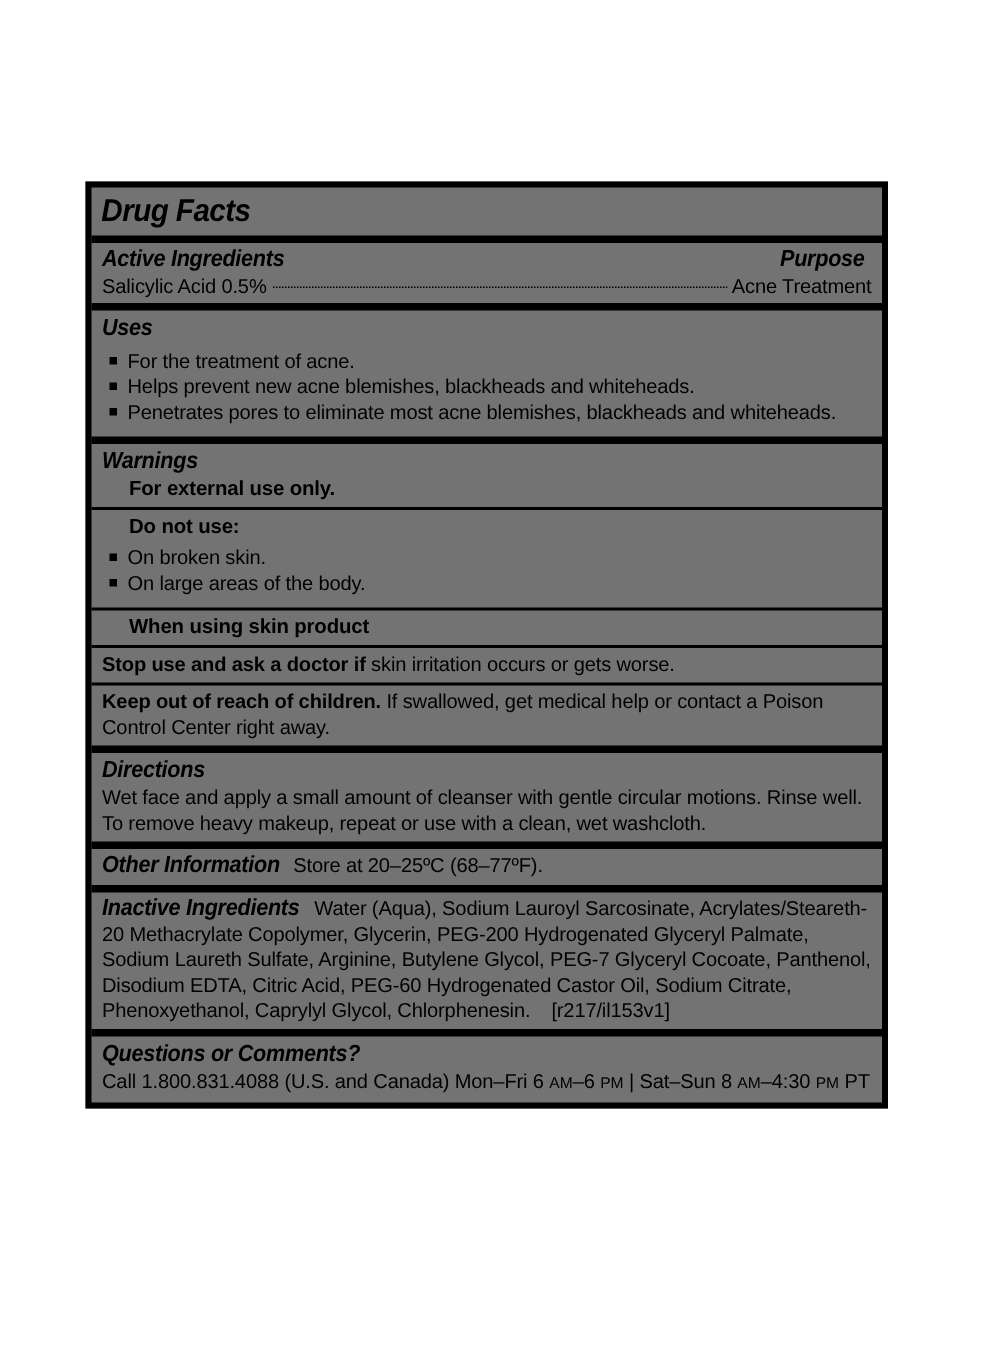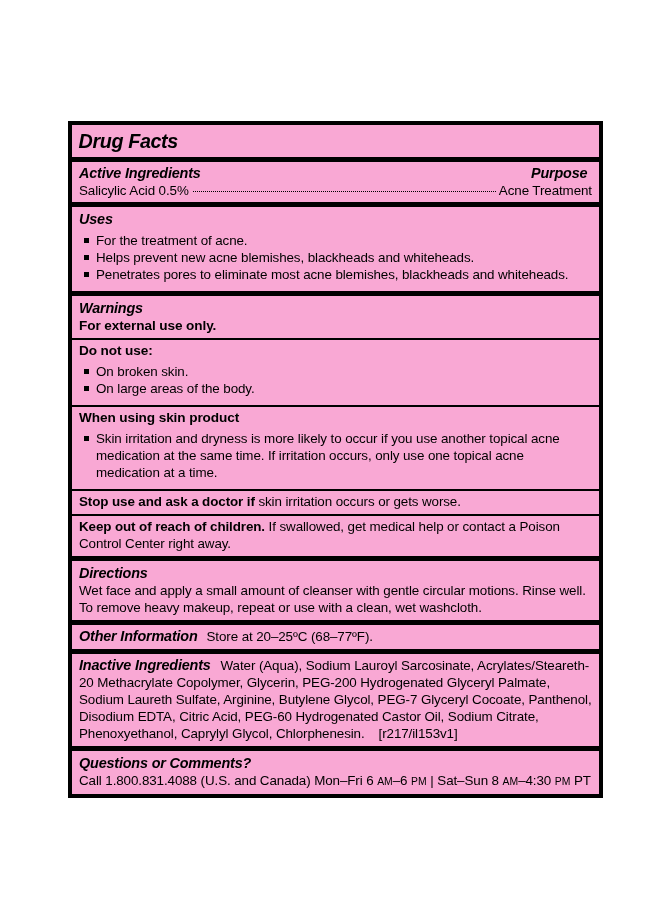--- a/index.html
+++ b/index.html
@@ -17,26 +17,26 @@
   }
 
   .page {
     position: relative;
     width: 660px;
     height: 900px;
   }
 
   .label-box {
     position: absolute;
-    left: 68px;
+    left: 57px;
     top: 121px;
     width: 535px;
     box-sizing: border-box;
     border: 4px solid #000;
-    background: #f9a8d4;
+    background: #737373;
   }
 
   
   .rule-thick {
     height: 5px;
     background: #000;
     width: 100%;
   }
   .rule-thin {
     height: 2px;
@@ -78,20 +78,21 @@
     display: inline-block;
     transform: scaleX(0.93);
     transform-origin: left center;
   }
 
   .sub-head {
     font-weight: bold;
     font-size: 13.6px;
     line-height: 17px;
     letter-spacing: -0.1px;
+    margin-left: 18px;
   }
 
   .body-text {
     font-size: 13.4px;
     line-height: 17px;
     letter-spacing: -0.1px;
   }
 
   .b { font-weight: bold; }
 
@@ -210,23 +211,20 @@
         <ul class="bul">
           <li><span class="sq"></span><span>On broken skin.</span></li>
           <li><span class="sq"></span><span>On large areas of the body.</span></li>
         </ul>
       </div>
 
       <div class="rule-thin"></div>
 
       <div class="pad">
         <div class="sub-head">When using skin product</div>
-        <ul class="bul">
-          <li><span class="sq"></span><span>Skin irritation and dryness is more likely to occur if you use another topical acne medication at the same time. If irritation occurs, only use one topical acne medication at a time.</span></li>
-        </ul>
       </div>
 
       <div class="rule-thin"></div>
 
       <div class="pad">
         <div class="body-text"><span class="b">Stop use and ask a doctor if</span><span> skin irritation occurs or gets worse.</span></div>
       </div>
 
       <div class="rule-thin"></div>
 

